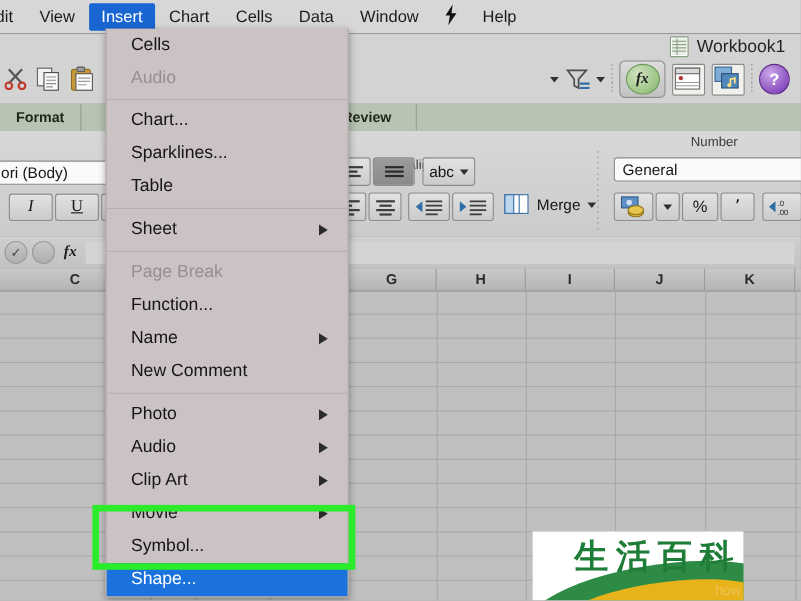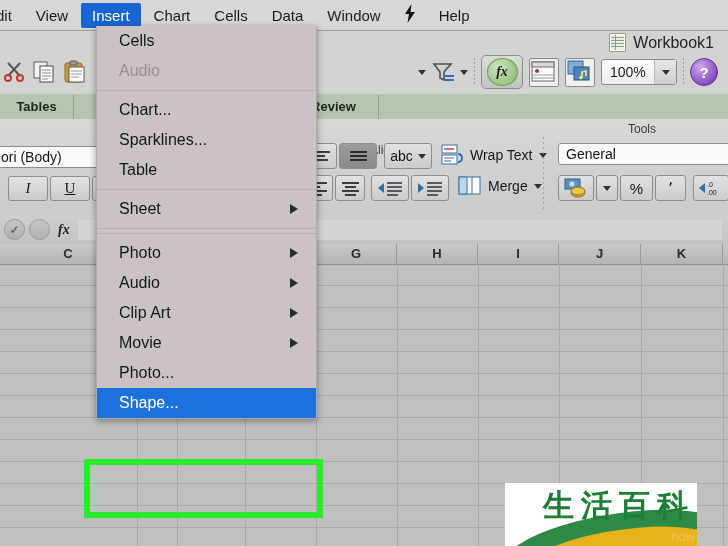--- a/index.html
+++ b/index.html
@@ -178,21 +178,21 @@
 
   
   .annot{
     position:absolute;left:84px;top:459px;width:239px;height:59px;
     border:6px solid #2bec2b;box-sizing:border-box;z-index:60;
     background:transparent;
   }
 
   
   .wm{
-    position:absolute;left:505px;top:483px;width:192px;height:63px;z-index:55;
+    position:absolute;left:484px;top:483px;width:192px;height:63px;z-index:55;
     overflow:hidden;
   }
   .wm-bg{position:absolute;inset:0;background:#ffffff;}
   .wm-swoosh{
     position:absolute;left:-12px;bottom:-22px;width:260px;height:56px;
     background:#2e8b45;border-radius:60% 40% 0 0 / 100% 80% 0 0;transform:rotate(-4deg);
   }
   .wm-swoosh2{
     position:absolute;left:10px;bottom:-30px;width:230px;height:48px;
     background:#e8b21a;border-radius:60% 40% 0 0 / 100% 80% 0 0;transform:rotate(-3deg);
@@ -299,33 +299,27 @@
         </svg>
       </div>
       <div class="tbico-box">
         <svg width="26" height="25" viewBox="0 0 26 25">
           <rect x="2" y="2" width="15" height="13" fill="#7eaed6" stroke="#39618c"></rect>
           <rect x="8" y="8" width="15" height="13" fill="#4f86bb" stroke="#2c4f76"></rect>
           <path d="M16 18 v-5 l4 -1 v5" fill="none" stroke="#ffe27a" stroke-width="1.6"></path>
           <circle cx="15" cy="18.5" r="1.8" fill="#ffe27a"></circle>
         </svg>
       </div>
-      <div class="zoombox">
-        <span>100%</span>
-        <span class="zoom-arrow">
-          <span class="caret"></span>
-        </span>
-      </div>
       <div class="sep-dot"></div>
       <div class="helpbtn">?</div>
     </div>
   </div>
 
   <div class="tabstrip">
-    <div class="tab t0">Tables</div>
+    <div class="tab t0">Format</div>
     <div class="tab t1">ulas</div>
     <div class="tab t2">Data</div>
     <div class="tab t3">Review</div>
     <div class="tab fill"></div>
   </div>
 
   <div class="ribbon">
 
     <div class="font-name">ori (Body)</div>
 
@@ -349,34 +343,20 @@
     </div>
     <div class="btn-flat btn-on" style="position:absolute;left:339px;top:24px;width:38px;height:26px;">
       <span class="align-lines">
         <i style="top:1px;width:17px;background:#2b2b2b"></i>
           <i style="top:5px;width:17px;background:#2b2b2b"></i>
           <i style="top:9px;width:17px;background:#2b2b2b"></i>
       </span>
     </div>
     <div class="btn-flat" style="position:absolute;left:384px;top:24px;width:48px;height:26px;gap:5px;">
       <span style="font-size:14px;color:#141414;">abc</span>
-      <span class="caret"></span>
-    </div>
-    <div style="position:absolute;left:440px;top:24px;display:flex;align-items:center;gap:6px;">
-      <svg width="24" height="24" viewBox="0 0 24 24">
-        <rect x="2" y="2" width="15" height="8" fill="#fff" stroke="#3a6ea5"></rect>
-        <rect x="2" y="12" width="15" height="9" fill="#fff" stroke="#3a6ea5"></rect>
-        <line x1="4" y1="6" x2="14" y2="6" stroke="#c0392b" stroke-width="1.4"></line>
-        <g stroke="#3a6ea5">
-            <line x1="4" y1="15" x2="14" y2="15"></line>
-            <line x1="4" y1="18" x2="11" y2="18"></line>
-          </g>
-        <path d="M18 11 q4 0 4 4 t-4 4" fill="none" stroke="#2f6ea8" stroke-width="1.8"></path>
-      </svg>
-      <span class="wraptext">Wrap Text</span>
       <span class="caret"></span>
     </div>
 
     <div class="btn-flat" style="position:absolute;left:303px;top:56px;width:30px;height:26px;">
       <span class="align-lines">
         <i style="top:0;width:17px"></i>
           <i style="top:4px;width:10px"></i>
           <i style="top:8px;width:17px"></i>
           <i style="top:12px;width:12px"></i>
       </span>
@@ -415,21 +395,21 @@
       <svg width="24" height="22" viewBox="0 0 24 22">
         <rect x="1" y="2" width="21" height="17" fill="#fdfdfd" stroke="#3a6ea5"></rect>
         <rect x="1" y="2" width="8" height="17" fill="#bcd6ee" stroke="#3a6ea5"></rect>
         <line x1="14" y1="2" x2="14" y2="19" stroke="#3a6ea5"></line>
       </svg>
       <span class="wraptext">Merge</span>
       <span class="caret"></span>
     </div>
 
     <div class="vdot" style="left:543px;"></div>
-    <div class="grp-label" style="left:628px;">Tools</div>
+    <div class="grp-label" style="left:628px;">Number</div>
 
     <div class="numfield" style="left:558px;top:24px;width:175px;">General</div>
 
     <div class="btn-flat" style="position:absolute;left:558px;top:56px;width:36px;height:26px;">
       <svg width="24" height="20" viewBox="0 0 24 20">
         <rect x="1" y="1" width="15" height="10" fill="#5d8fc4" stroke="#2e5a87"></rect>
         <circle cx="8" cy="6" r="2.5" fill="#cfe0f2"></circle>
         <ellipse cx="14" cy="15" rx="7" ry="4" fill="#d8b23c" stroke="#8d7018"></ellipse>
         <ellipse cx="14" cy="13" rx="7" ry="4" fill="#e8c74f" stroke="#8d7018"></ellipse>
       </svg>
@@ -512,40 +492,49 @@
     <div class="menu-sep"></div>
 
     <div>
       <div class="menu-item">
         <span>Sheet</span>
         <span class="sub-arrow"></span>
       </div>
     </div>
     <div class="menu-sep"></div>
 
+    <div>
+      <div class="menu-item dis">Page Break</div>
+      <div class="menu-item">Function...</div>
+      <div class="menu-item">
+        <span>Name</span>
+        <span class="sub-arrow"></span>
+      </div>
+      <div class="menu-item">New Comment</div>
+    </div>
     <div class="menu-sep"></div>
 
     <div>
       <div class="menu-item">
         <span>Photo</span>
         <span class="sub-arrow"></span>
       </div>
       <div class="menu-item">
         <span>Audio</span>
         <span class="sub-arrow"></span>
       </div>
       <div class="menu-item">
         <span>Clip Art</span>
         <span class="sub-arrow"></span>
       </div>
       <div class="menu-item">
         <span>Movie</span>
         <span class="sub-arrow"></span>
       </div>
-      <div class="menu-item">Photo...</div>
+      <div class="menu-item">Symbol...</div>
       <div class="menu-item hl">Shape...</div>
     </div>
 
   </div>
 
   <div class="annot"></div>
 
   <div class="wm">
     <div class="wm-bg"></div>
     <div class="wm-swoosh"></div>

